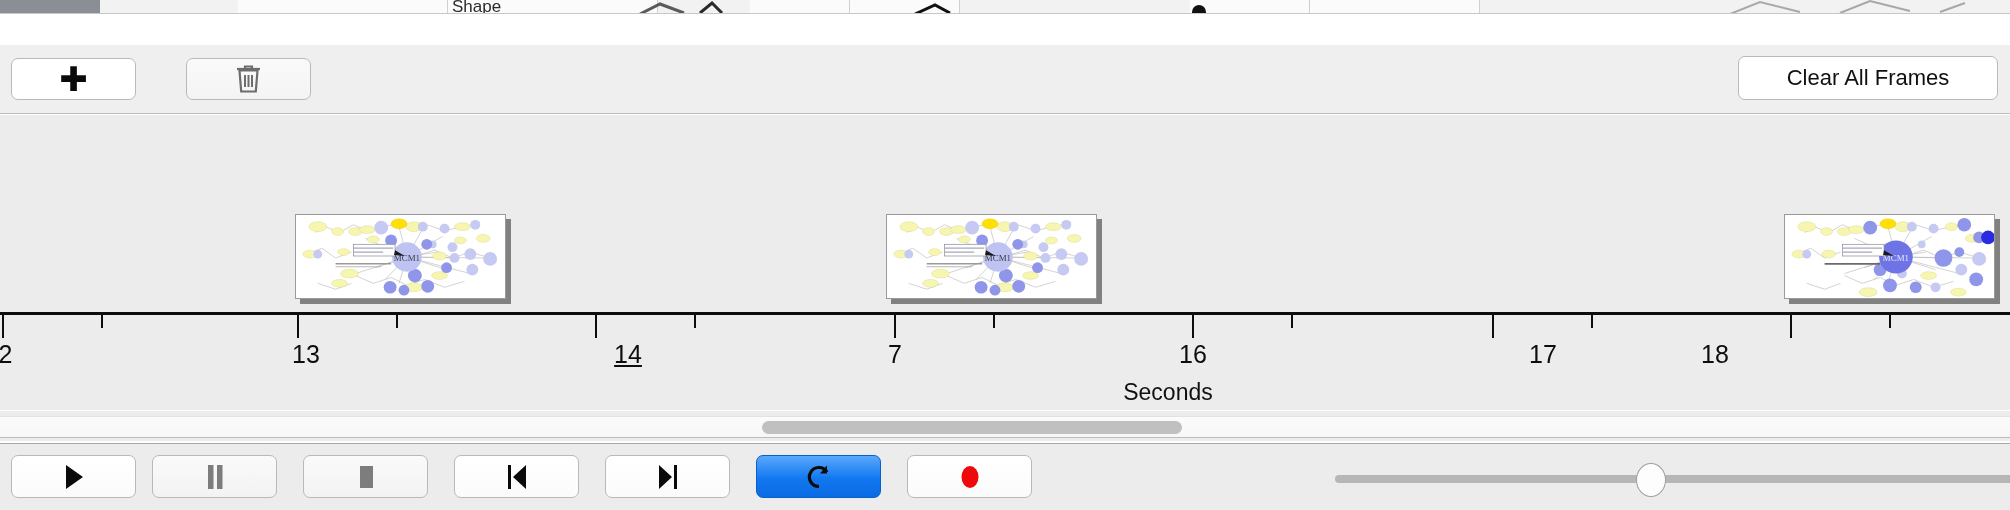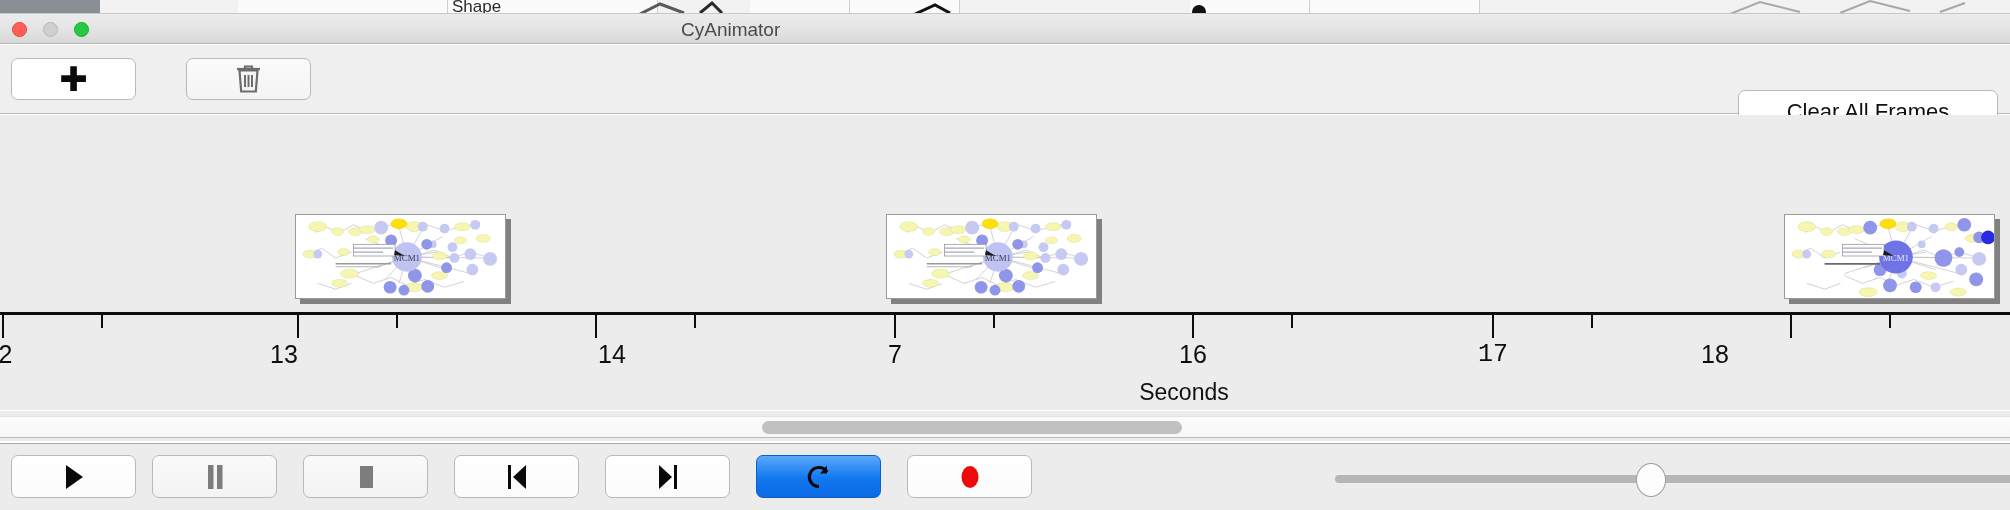--- a/index.html
+++ b/index.html
@@ -59,21 +59,21 @@
     background: linear-gradient(to bottom, #ffffff, #fdfdfd);
     display: flex; align-items: center; justify-content: center;
     cursor: default;
   }
   .btn-add { left: 11px; top: 13px; width: 125px; height: 42px; background: #ffffff; }
   .btn-del { left: 186px; top: 13px; width: 125px; height: 42px;
              background: linear-gradient(to bottom, #fafafa, #f4f4f4); }
   .btn-clear {
     right: 12px; top: 11px; width: 260px; height: 44px;
     background: #ffffff;
-    font-size: 22px; color: #101010; margin-top: 34px;
+    font-size: 22px; color: #101010;
   }
   .plus-glyph { font-size: 34px; font-weight: 700; color: #0a0a0a; line-height: 1;
                 font-family: "DejaVu Sans", sans-serif; }
 
   
   .timeline {
     position: absolute; left: 0; top: 115px; width: 2010px; height: 295px;
     background: #ececec;
     overflow: hidden;
   }
@@ -87,21 +87,21 @@
     position: absolute; width: 2px; background: #0d0d0d;
   }
   .tick-major { top: 200px; height: 23px; }
   .tick-minor { top: 200px; height: 13px; }
   .tick-label {
     position: absolute; top: 225px; font-size: 25px; color: #0d0d0d;
     transform: translateX(-50%); white-space: nowrap;
   }
   .axis-caption {
     position: absolute; top: 264px; font-size: 23px; color: #111;
-    transform: translateX(-50%); white-space: nowrap; margin-left: 16px;
+    transform: translateX(-50%); white-space: nowrap;
   }
 
   
   .thumb {
     position: absolute; top: 99px; width: 211px; height: 85px;
     background: #ffffff;
     border: 1px solid #9a9a9a;
     box-shadow: 5px 5px 0 0 rgba(110,110,110,.85);
     overflow: hidden;
   }
@@ -171,26 +171,20 @@
     <div class="bg-label" style="left:452px;">Shape</div>
     <svg class="bg-net" viewBox="0 0 2010 14" preserveAspectRatio="none">
       <path d="M1730 14 L1760 2 L1800 12 M1840 13 L1870 1 L1910 11 M1940 12 L1965 3" stroke="#a8a8a8" stroke-width="2" fill="none"></path>
       <path d="M640 14 L660 4 L684 13" stroke="#5a5a5a" stroke-width="3" fill="none"></path>
       <path d="M700 13 L712 3 L722 13" stroke="#2a2a2a" stroke-width="3" fill="none"></path>
       <path d="M915 14 L935 5 L950 13" stroke="#111" stroke-width="3" fill="none"></path>
       <circle cx="1199" cy="12" r="7" fill="#111"></circle>
     </svg>
   </div>
 
-  <div class="titlebar">
-    <div class="traffic tl-close"></div>
-    <div class="traffic tl-min"></div>
-    <div class="traffic tl-max"></div>
-    <div class="win-title-shift">CyAnimator</div>
-  </div>
 
   <div class="frame-toolbar">
 
     <div class="btn btn-add">
       <span class="plus-glyph">✚</span>
     </div>
 
     <div class="btn btn-del">
       <svg width="27" height="30" viewBox="0 0 27 30">
         <path d="M2 5 H25" stroke="#6d6d6d" stroke-width="2.2" fill="none"></path>
@@ -208,33 +202,33 @@
   <div class="timeline">
     <div class="timeline-inner">
 
       <div class="ruler-line"></div>
 
       <div id="ruler-ticks">
           <div class="tick tick-major" style="left: 2px;"></div>
           <div class="tick-label" style="left: 0px; transform: translateX(-55%);">12</div>
           <div class="tick tick-minor" style="left: 101px;"></div>
           <div class="tick tick-major" style="left: 297px;"></div>
-          <div class="tick-label" style="left: 284px; text-align: center;">13</div>
+          <div class="tick-label" style="left: 306px; text-align: center;">13</div>
           <div class="tick tick-minor" style="left: 396px;"></div>
           <div class="tick tick-major" style="left: 595px;"></div>
-          <div class="tick-label" style="left: 612px;">14</div>
+          <div class="tick-label" style="left: 628px; text-decoration: underline;">14</div>
           <div class="tick tick-minor" style="left: 694px;"></div>
           <div class="tick tick-major" style="left: 894px;"></div>
           <div class="tick-label" style="left: 895px;">7</div>
           <div class="tick tick-minor" style="left: 993px;"></div>
           <div class="tick tick-major" style="left: 1192px;"></div>
           <div class="tick-label" style="left: 1193px;">16</div>
           <div class="tick tick-minor" style="left: 1291px;"></div>
           <div class="tick tick-major" style="left: 1492px;"></div>
-          <div class="tick-label" style="left: 1493px; font-family: Liberation Mono, monospace;">17</div>
+          <div class="tick-label" style="left: 1543px;">17</div>
           <div class="tick tick-minor" style="left: 1591px;"></div>
           <div class="tick tick-major" style="left: 1790px;"></div>
           <div class="tick-label" style="left: 1715px;">18</div>
           <div class="tick tick-minor" style="left: 1889px;"></div>
         </div>
 
       <div class="axis-caption" style="left:1168px;">Seconds</div>
 
       <div class="thumb" style="left:295px;">
         <svg viewBox="0 0 211 85" preserveAspectRatio="none">

